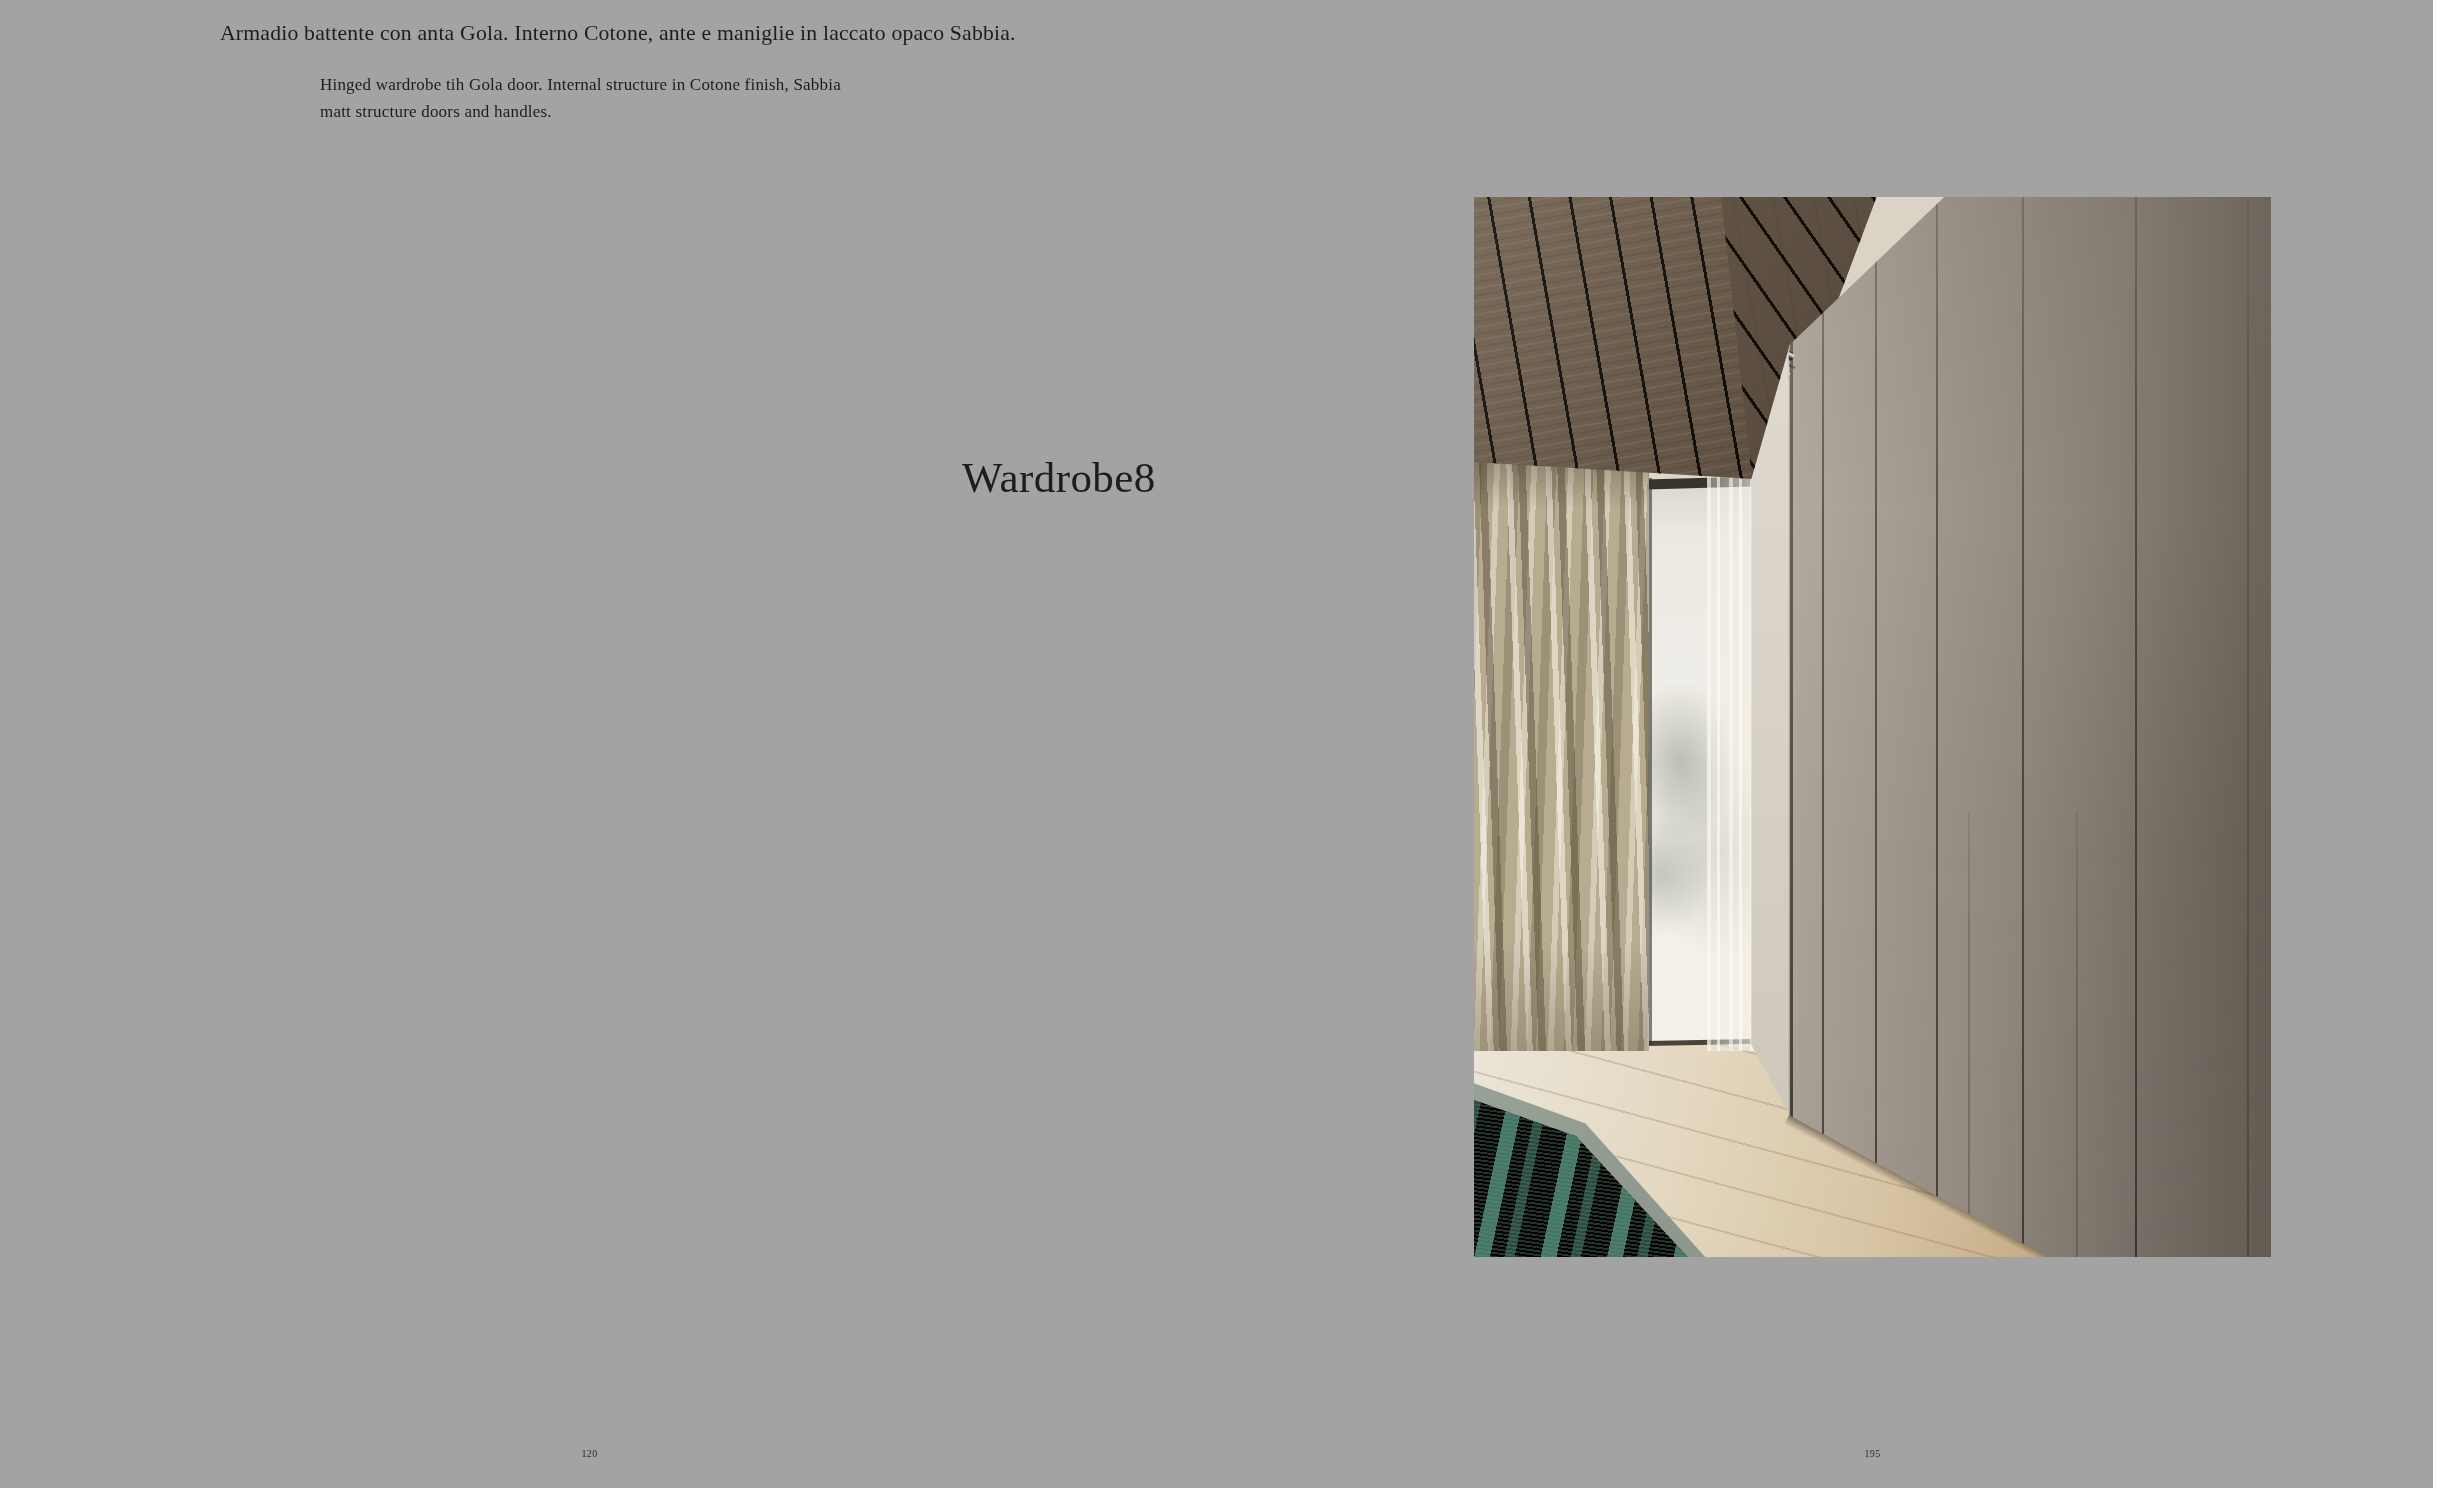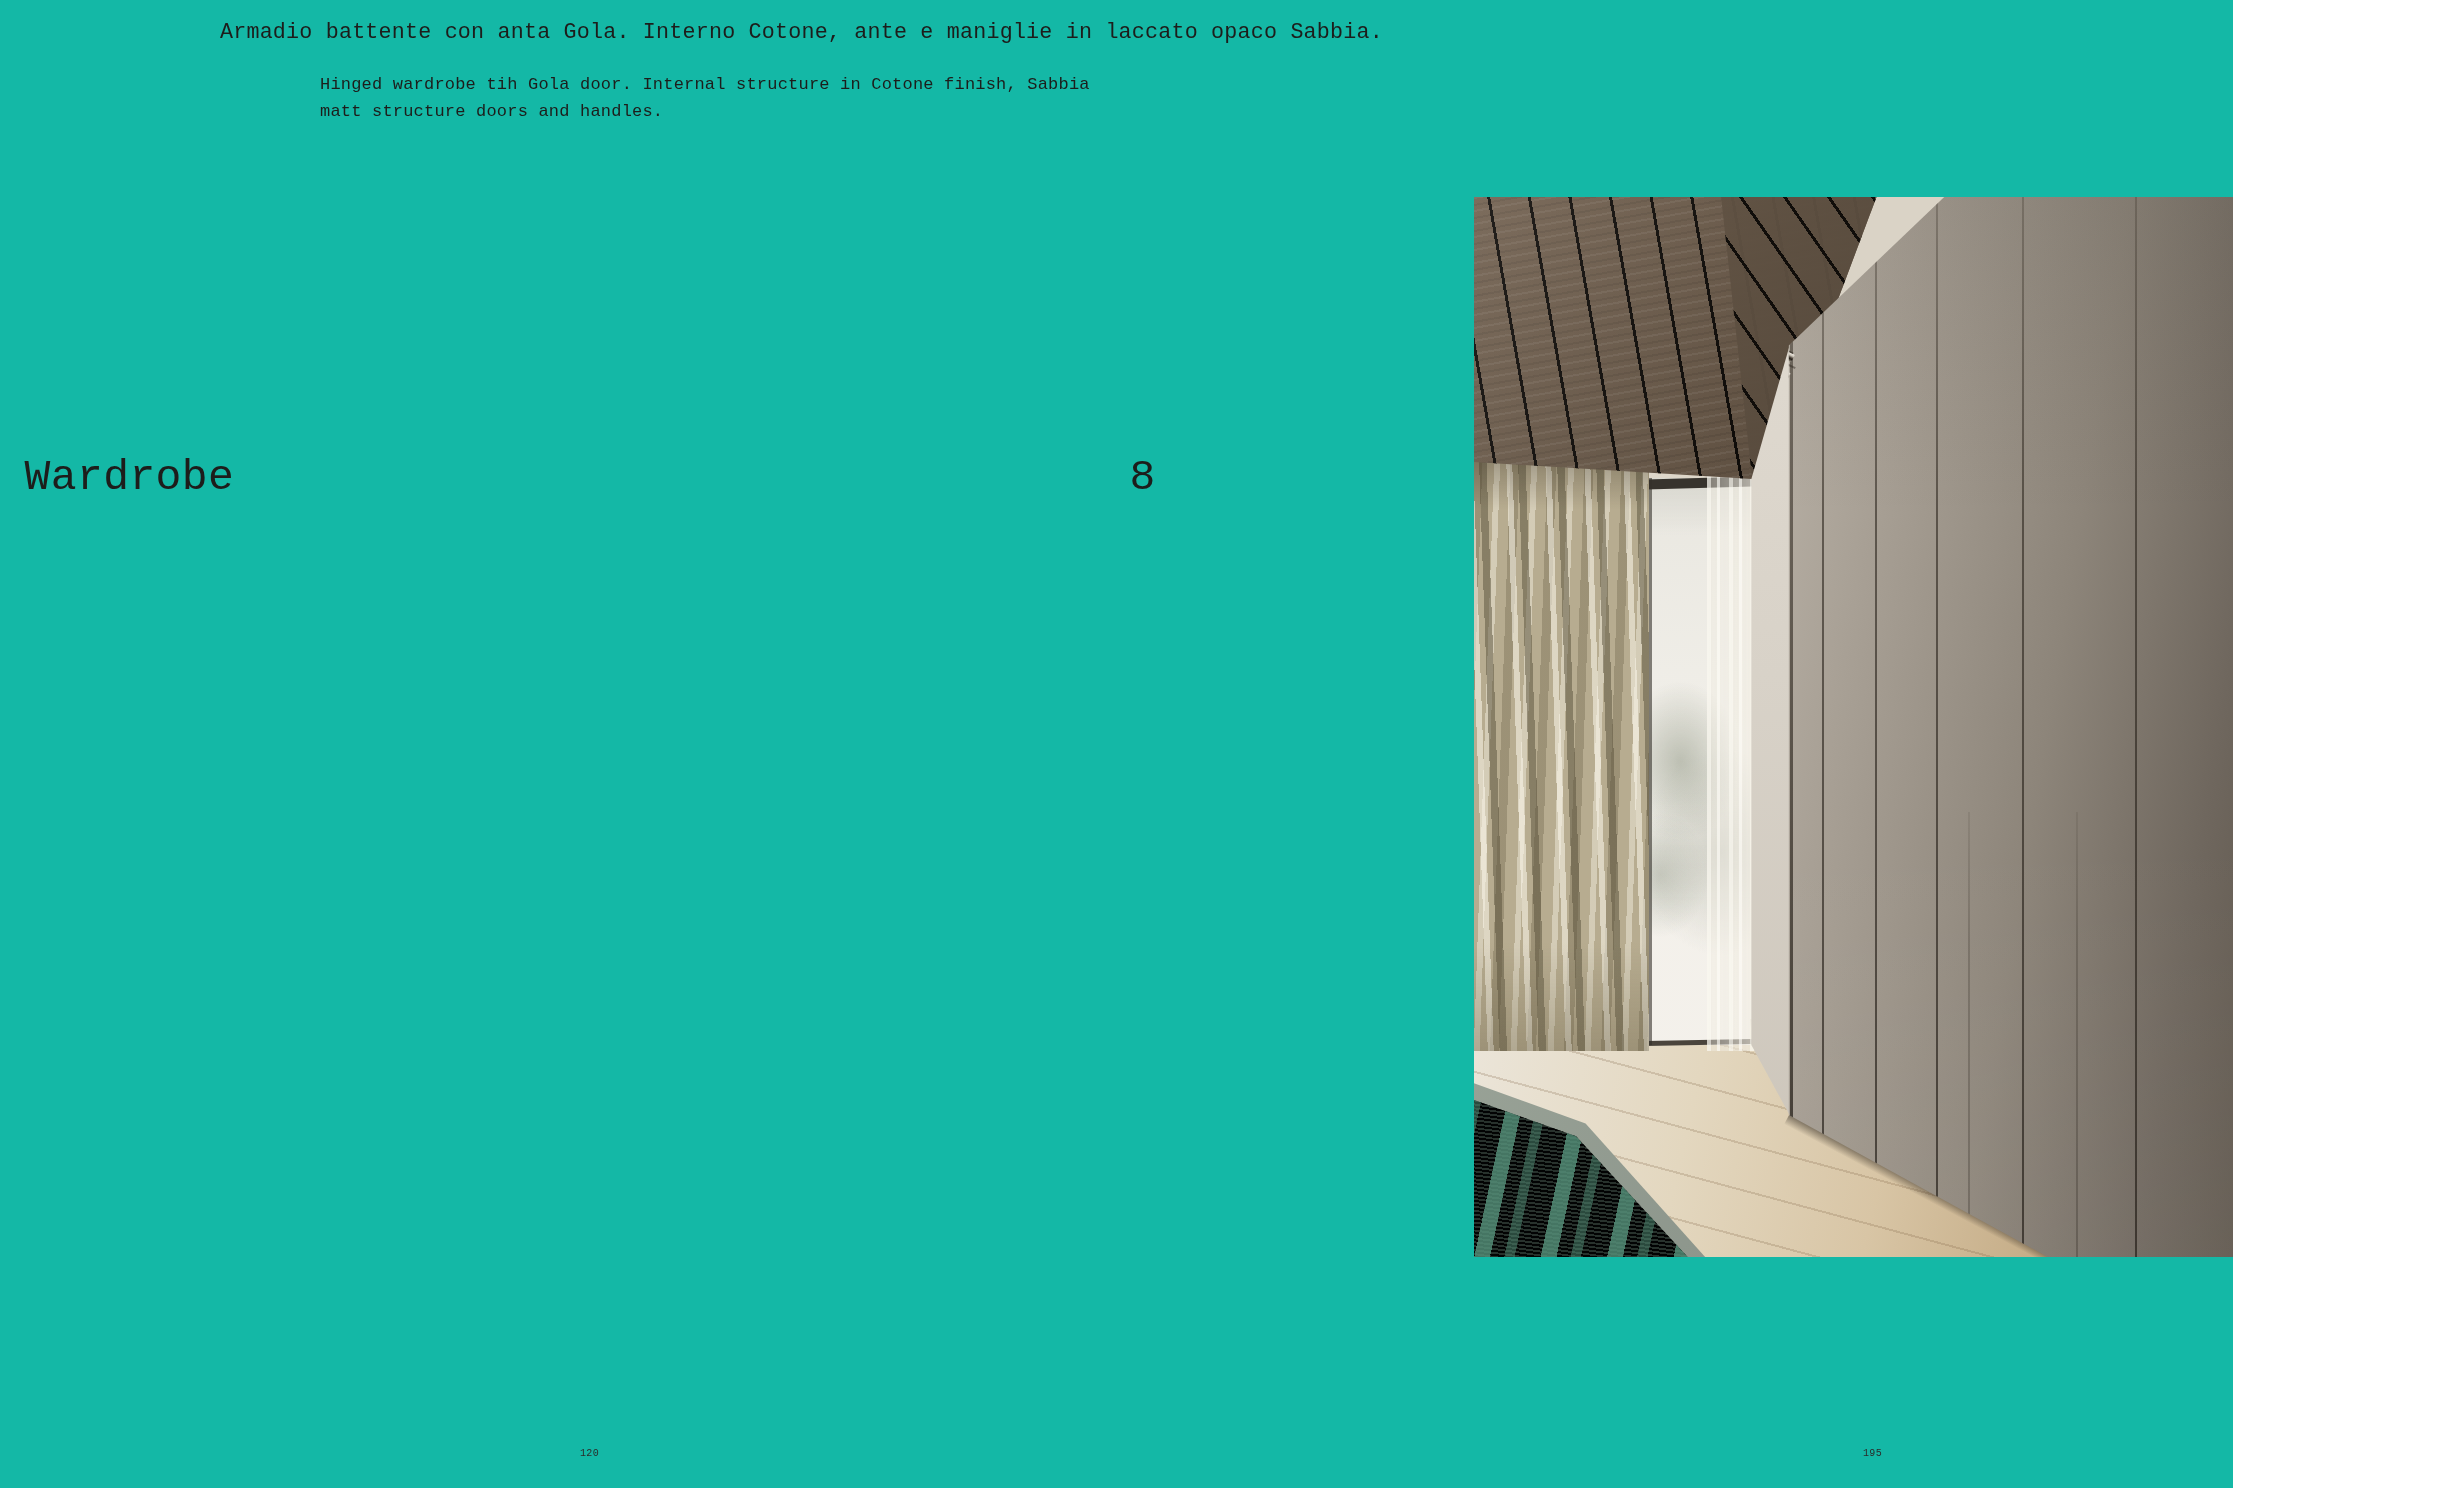--- a/index.html
+++ b/index.html
@@ -1,23 +1,23 @@
 <!DOCTYPE html>
 <html><head>
 <meta charset="utf-8">
 <style>
   html,body{margin:0;padding:0;background:#ffffff;}
   .sheet{
-    position:relative;width:2233px;height:1488px;background:#14b8a6;overflow:hidden;
-    font-family:Liberation Mono, monospace;color:#1d1d1b;
+    position:relative;width:2433px;height:1488px;background:#a3a3a3;overflow:hidden;
+    font-family:Liberation Serif, serif;color:#1d1d1b;
   }
   
   .caption-it{position:absolute;left:220px;top:19.7px;font-size:21.7px;line-height:26.6px;letter-spacing:0.2px;}
   .caption-en{position:absolute;left:320px;top:72px;font-size:17px;line-height:26.6px;letter-spacing:0.2px;}
-  .title-row{position:absolute;left:24.6px;top:453px;width:1131px;display:flex;justify-content:space-between;
+  .title-row{position:absolute;left:24.6px;top:453px;width:1131px;display:flex;justify-content:flex-end;
              font-size:43px;letter-spacing:0.4px;font-weight:400;}
   .pageno{position:absolute;top:1448px;width:79px;text-align:center;font-size:10px;color:#2b2b2a;letter-spacing:0.4px;}
   .pageno.left{left:550px;}
   .pageno.right{left:1833px;}
 
   
   .photo{
     position:absolute;left:1474px;top:197px;width:797px;height:1060px;overflow:hidden;
     background:var(--wall-cream,#dad3c6);
   }

